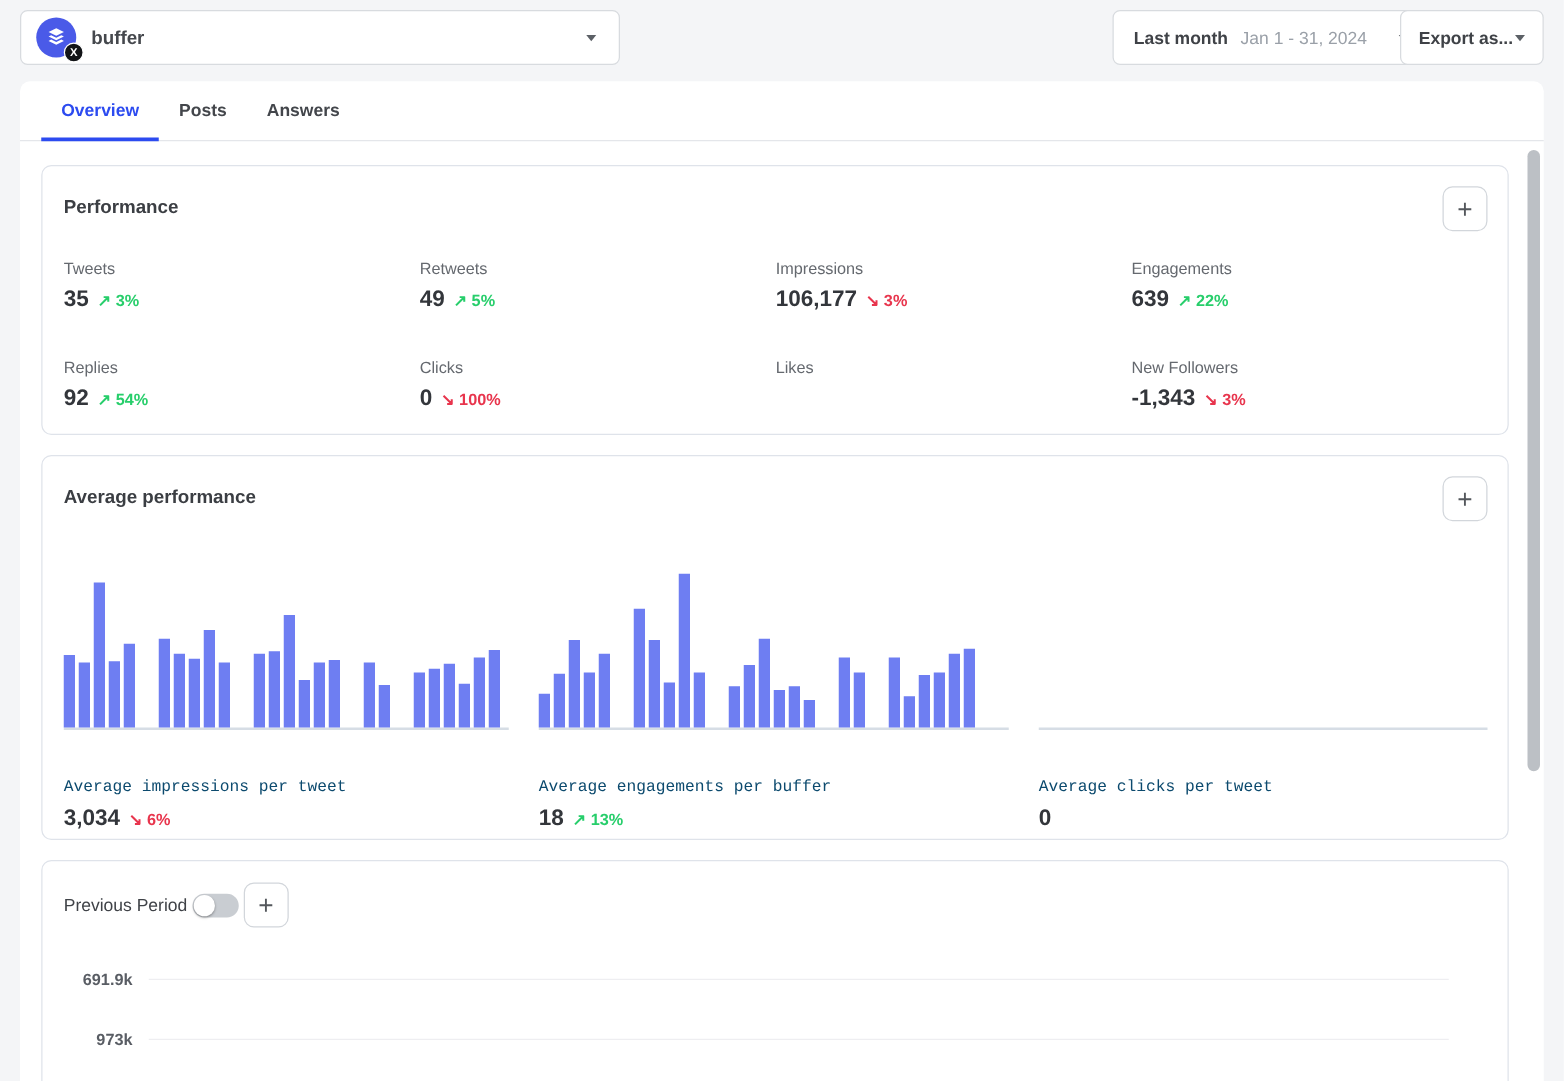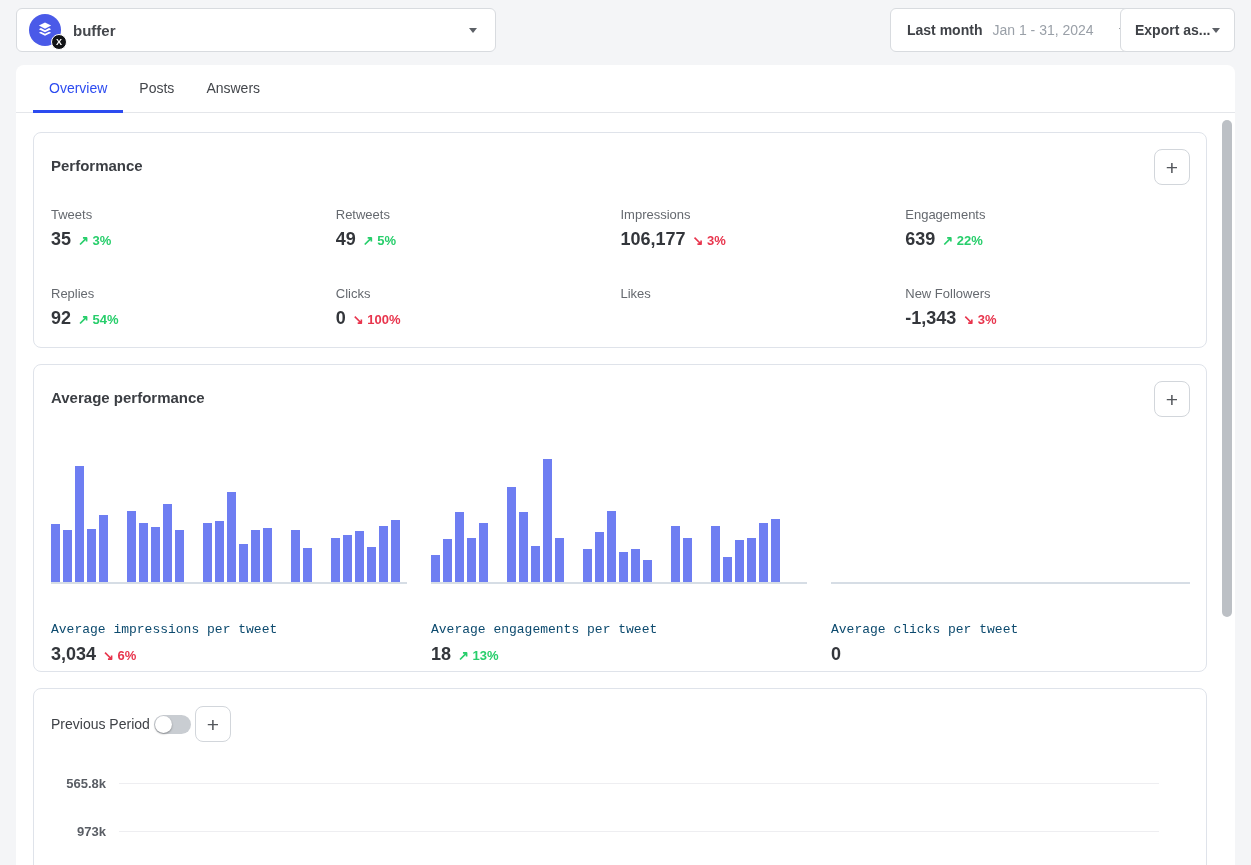--- a/index.html
+++ b/index.html
@@ -45,21 +45,21 @@
   .main-panel {
     position:absolute; left:16px; top:65px; width:1219px; height:800px;
     background:#fff; border-radius:8px 8px 0 0;
   }
   .tab-bar {
     height:48px; border-bottom:1px solid #e4e6ea;
     display:flex; align-items:stretch; padding-left:17px;
   }
   .tab {
     padding:0 16px; display:flex; align-items:center;
-    font-size:14px; font-weight:400; color:#43464b; cursor:pointer;
+    font-size:14px; font-weight:700; color:#43464b; cursor:pointer;
     border-bottom:3px solid transparent; margin-bottom:-1px;
   }
   .tab.active { color:#2c4bf0; border-bottom-color:#2c4bf0; }
 
   .card {
     position:absolute; left:17px; width:1174px;
     background:#fff; border:1px solid #dfe3ea; border-radius:8px;
   }
   .card-title { position:absolute; top:24px; left:17px; font-size:15px; font-weight:700; color:#3b3e43; }
   .plus-btn {
@@ -304,21 +304,21 @@
             <div class="bar-group">
               <div class="bar" style="height: 56px;"></div>
               <div class="bar" style="height: 25px;"></div>
               <div class="bar" style="height: 42px;"></div>
               <div class="bar" style="height: 44px;"></div>
               <div class="bar" style="height: 59px;"></div>
               <div class="bar" style="height: 63px;"></div>
             </div>
           </div>
         <div class="baseline"></div>
-        <div class="stat-label">Average engagements per tweet</div>
+        <div class="stat-label">Average engagements per buffer</div>
         <div class="stat-value">
             <span>18</span>
             <span class="delta up">↗ 13%</span>
           </div>
       </div>
       <div class="chart-col">
         <div class="bars"></div>
         <div class="baseline"></div>
         <div class="stat-label">Average clicks per tweet</div>
         <div class="stat-value">
@@ -332,21 +332,21 @@
     <div class="insights-head">
       <div class="insights-controls">
         <span class="toggle-label">Previous Period</span>
         <span class="toggle">
             <span class="knob"></span>
           </span>
         <button class="plus-btn static">+</button>
       </div>
     </div>
     <div class="grid-row row-1">
-      <span class="tick">565.8k</span>
+      <span class="tick">691.9k</span>
       <span class="gridline"></span>
     </div>
     <div class="grid-row row-2">
       <span class="tick">973k</span>
       <span class="gridline"></span>
     </div>
   </section>
 
 </div>
 

